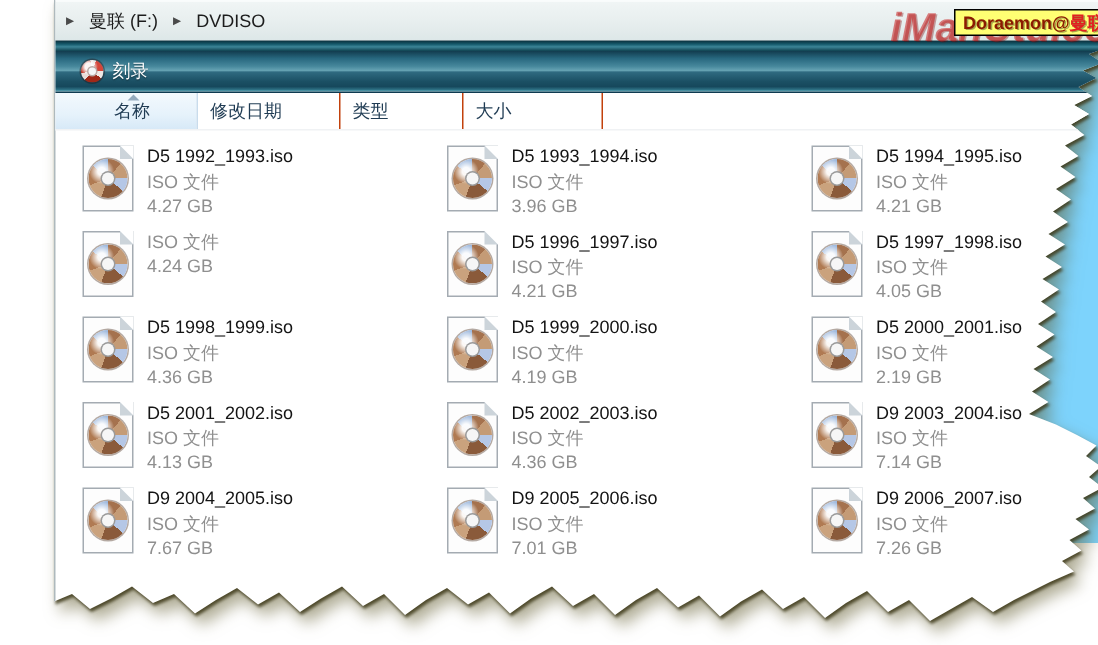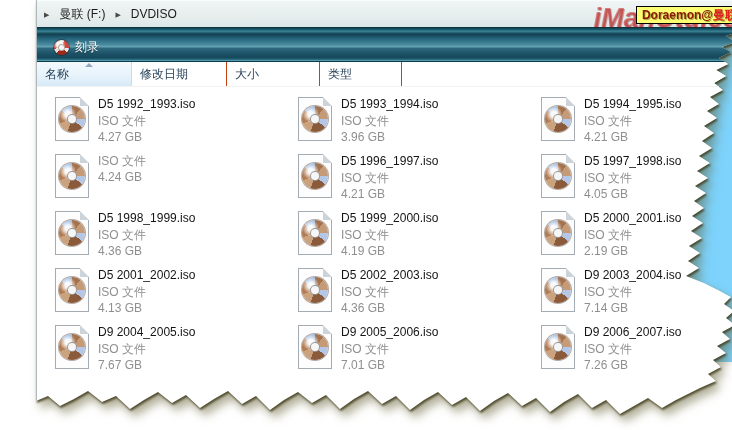--- a/index.html
+++ b/index.html
@@ -89,20 +89,21 @@
     border-bottom:1px solid #f0f2f4;
     font-size:12px; color:#1f3b53;
   }
   .colhead {
     display:flex; align-items:center; padding-left:8px;
     border-right:1px solid #c2410c; position:relative; cursor:default;
   }
   .colhead.sorted {
     background:linear-gradient(180deg,#f3f9fd 0%, #e6f2fb 60%, #d7e9f7 100%);
     border-right:1px solid #c9dcec;
+    justify-content:center;
   }
   .sort-caret {
     position:absolute; top:1px; left:48px; width:0; height:0;
     border-left:4px solid transparent; border-right:4px solid transparent;
     border-bottom:4px solid #93aabd;
   }
   .w-name{ width:95px; } .w-date{ width:95px; } .w-type{ width:82px; } .w-size{ width:93px; }
 
   
   .grid {
@@ -181,25 +182,25 @@
       </div>
 
       <div class="colheads">
         <div class="colhead sorted w-name">
           <span class="sort-caret"></span>
           <span>名称</span>
         </div>
         <div class="colhead w-date">
           <span>修改日期</span>
         </div>
+        <div class="colhead w-type">
+          <span>类型</span>
+        </div>
         <div class="colhead w-size">
           <span>大小</span>
-        </div>
-        <div class="colhead w-type">
-          <span>类型</span>
         </div>
       </div>
 
       <div class="grid">
 
           <div class="file-item">
             <div class="doc-icon">
               <div class="disc"></div>
             </div>
             <div class="file-meta">

